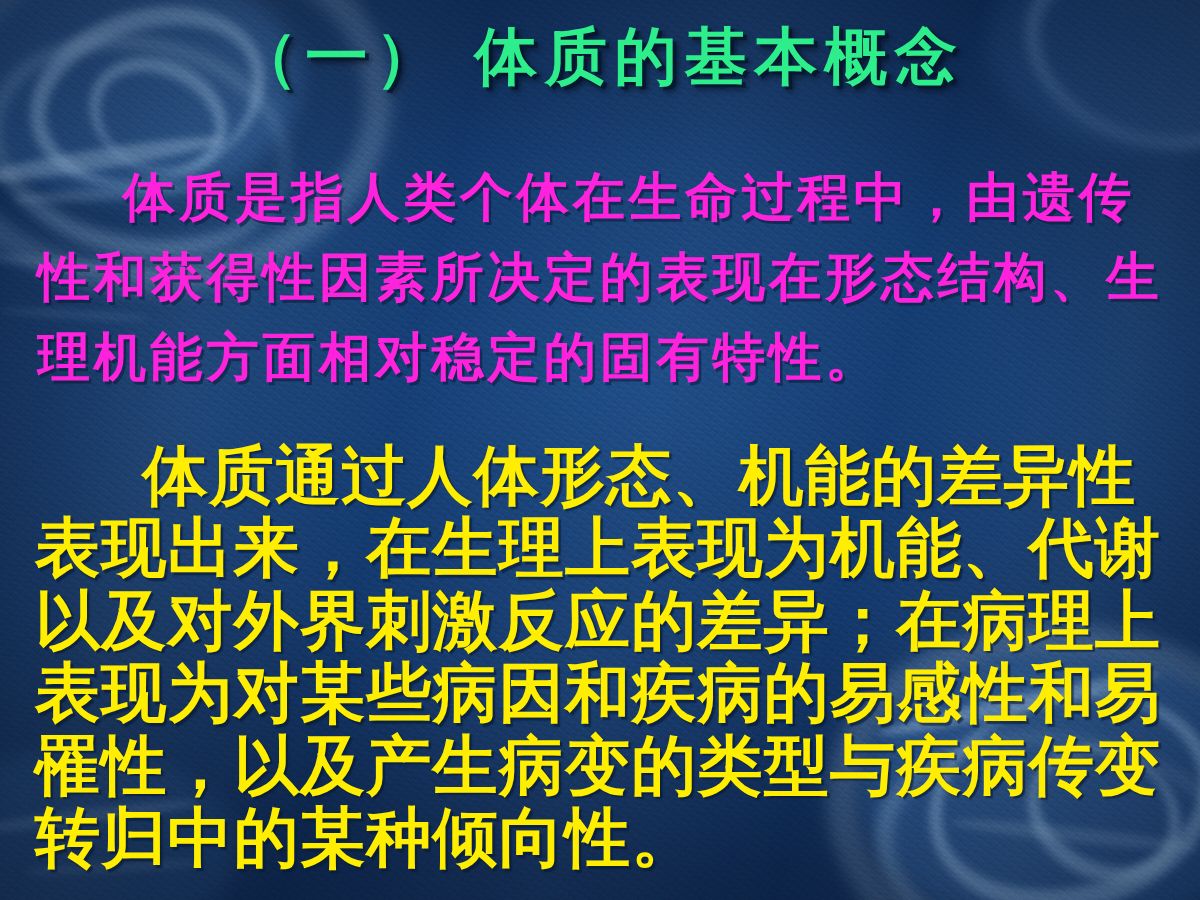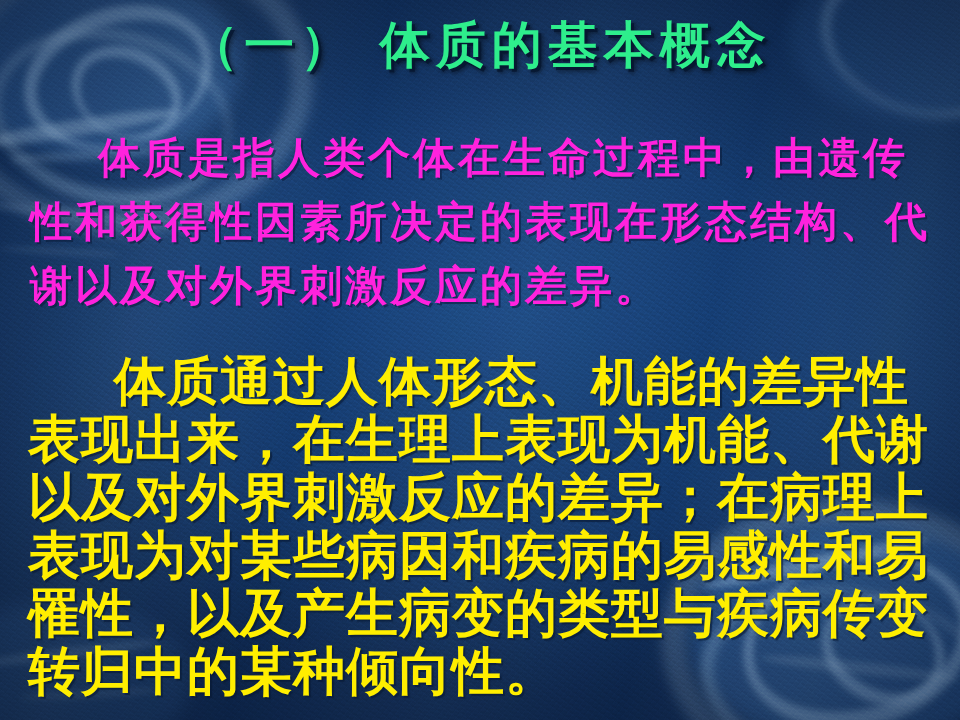--- a/index.html
+++ b/index.html
@@ -162,17 +162,17 @@
     <div class="ribbon" style="left:-30px;  top:648px;  width:190px; height:11px;  transform:rotate(-7deg); opacity:.45;"></div>
     <div class="ribbon" style="left:20px;   top:690px;  width:140px; height:8px;   transform:rotate(-3deg); opacity:.35;"></div>
   </div>
 
   <div class="bg-sheen"></div>
   <div class="bg-grain"></div>
   <div class="bg-vignette"></div>
 
   <div class="title">（一） 体质的基本概念</div>
 
-  <div class="para-magenta">体质是指人类个体在生命过程中，由遗传性和获得性因素所决定的表现在形态结构、代谢以及对外界刺激反应的差异。</div>
+  <div class="para-magenta">体质是指人类个体在生命过程中，由遗传性和获得性因素所决定的表现在形态结构、生理机能方面相对稳定的固有特性。</div>
 
   <div class="para-yellow">体质通过人体形态、机能的差异性表现出来，在生理上表现为机能、代谢以及对外界刺激反应的差异；在病理上表现为对某些病因和疾病的易感性和易罹性，以及产生病变的类型与疾病传变转归中的某种倾向性。</div>
 
 </div>
 
 </body></html>

